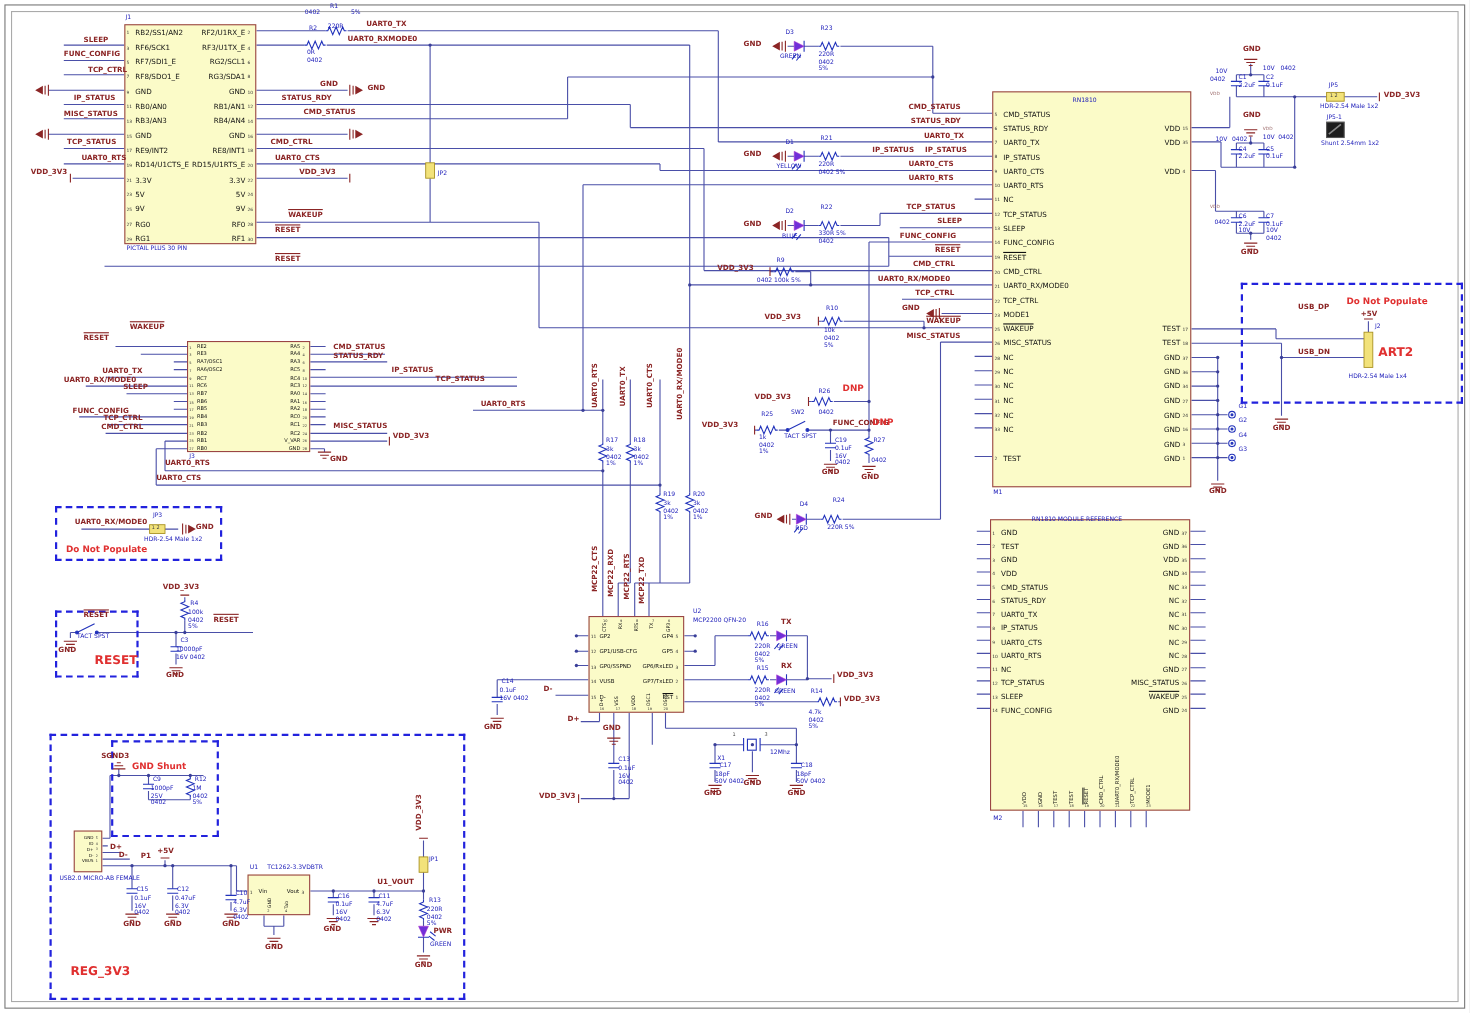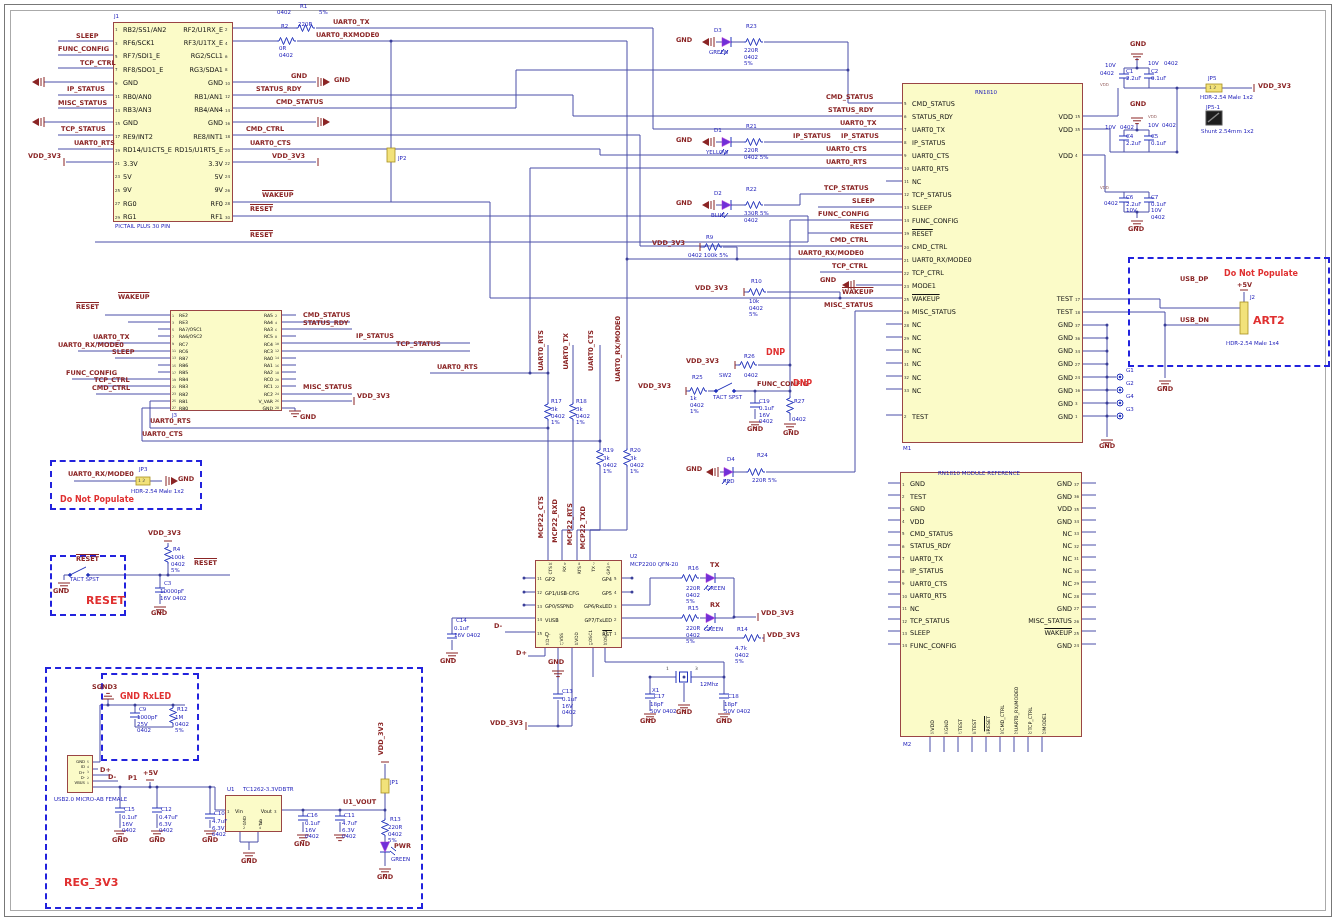--- a/index.html
+++ b/index.html
@@ -1239,21 +1239,21 @@
       <div class="lb nb" style="left: 76px; top: 556px;">RESET</div>
       <div class="lb b" style="left: 70px; top: 576px;">TACT SPST</div>
       <div class="lb g" style="left: 53px; top: 588px;">GND</div>
       <div class="lb rb" style="left: 86px; top: 594px;">RESET</div>
       <div class="lb b" style="left: 164px; top: 580px;">C3</div>
       <div class="lb b" style="left: 160px; top: 588px;">10000pF
 16V 0402</div>
       <div class="lb g" style="left: 151px; top: 610px;">GND</div>
       <div class="lb nb" style="left: 194px; top: 560px;">RESET</div>
       <div class="lb g" style="left: 92px; top: 684px;">SGND3</div>
-      <div class="lb r" style="left: 120px; top: 692px;">GND RxLED</div>
+      <div class="lb r" style="left: 120px; top: 692px;">GND Shunt</div>
       <div class="lb b" style="left: 139px; top: 706px;">C9</div>
       <div class="lb b" style="left: 137px; top: 714px;">1000pF
 25V
 0402</div>
       <div class="lb b" style="left: 177px; top: 706px;">R12</div>
       <div class="lb b" style="left: 175px; top: 714px;">1M
 0402
 5%</div>
       <div class="lb n" style="left: 100px; top: 767px;">D+</div>
       <div class="lb n" style="left: 108px; top: 774px;">D-</div>

